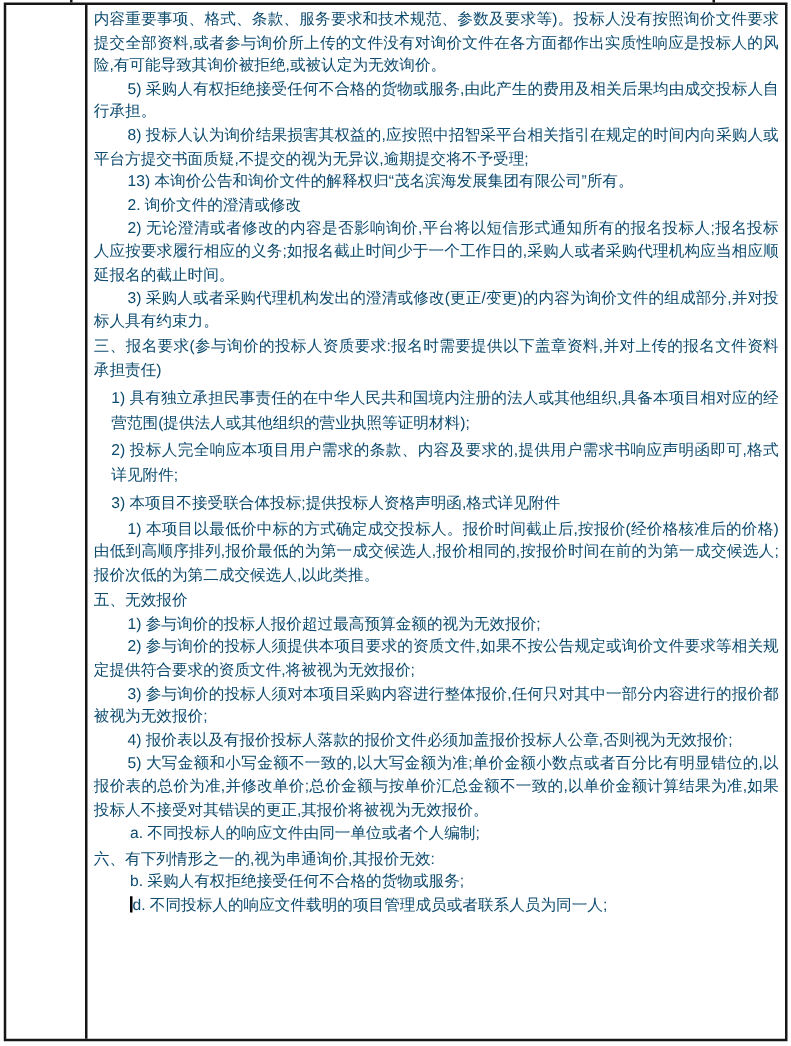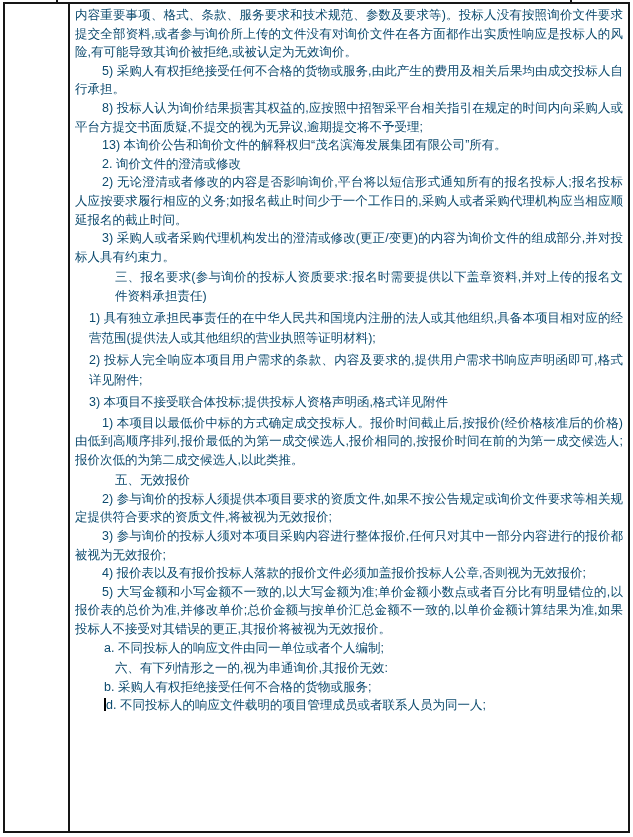--- a/index.html
+++ b/index.html
@@ -26,21 +26,21 @@
     flex: 1 1 auto;
     padding: 2px 5px 0 5px;
     color: #0c4a6e;
     font-size: 12.5px;
     overflow: hidden;
   }
 
   .para { margin: 0; text-align: justify; line-height: 18.6px; word-break: break-all; }
   .k-continuation { }
   .k-numbered { text-indent: 27px; }
-  .k-heading { margin-top: 2px; margin-left: 40px; }
+  .k-heading { margin-top: 2px; }
   .k-item { margin: 2px 0 2px 14px; line-height: 20px; }
   .k-letter { margin-left: 29px; }
 
   .text-cursor {
     display: inline-block;
     width: 2px; height: 13px;
     background: #000000;
     vertical-align: -2px;
     margin-right: 0px;
   }
@@ -67,20 +67,21 @@
         <p class="para k-numbered">13) 本询价公告和询价文件的解释权归“茂名滨海发展集团有限公司”所有。</p>
         <p class="para k-numbered">2. 询价文件的澄清或修改</p>
         <p class="para k-numbered">2) 无论澄清或者修改的内容是否影响询价,平台将以短信形式通知所有的报名投标人;报名投标人应按要求履行相应的义务;如报名截止时间少于一个工作日的,采购人或者采购代理机构应当相应顺延报名的截止时间。</p>
         <p class="para k-numbered">3) 采购人或者采购代理机构发出的澄清或修改(更正/变更)的内容为询价文件的组成部分,并对投标人具有约束力。</p>
         <p class="para k-heading">三、报名要求(参与询价的投标人资质要求:报名时需要提供以下盖章资料,并对上传的报名文件资料承担责任)</p>
         <p class="para k-item">1) 具有独立承担民事责任的在中华人民共和国境内注册的法人或其他组织,具备本项目相对应的经营范围(提供法人或其他组织的营业执照等证明材料);</p>
         <p class="para k-item">2) 投标人完全响应本项目用户需求的条款、内容及要求的,提供用户需求书响应声明函即可,格式详见附件;</p>
         <p class="para k-item">3) 本项目不接受联合体投标;提供投标人资格声明函,格式详见附件</p>
         <p class="para k-numbered">1) 本项目以最低价中标的方式确定成交投标人。报价时间截止后,按报价(经价格核准后的价格)由低到高顺序排列,报价最低的为第一成交候选人,报价相同的,按报价时间在前的为第一成交候选人;报价次低的为第二成交候选人,以此类推。</p>
         <p class="para k-heading">五、无效报价</p>
+        <p class="para k-numbered">1) 参与询价的投标人报价超过最高预算金额的视为无效报价;</p>
         <p class="para k-numbered">2) 参与询价的投标人须提供本项目要求的资质文件,如果不按公告规定或询价文件要求等相关规定提供符合要求的资质文件,将被视为无效报价;</p>
         <p class="para k-numbered">3) 参与询价的投标人须对本项目采购内容进行整体报价,任何只对其中一部分内容进行的报价都被视为无效报价;</p>
         <p class="para k-numbered">4) 报价表以及有报价投标人落款的报价文件必须加盖报价投标人公章,否则视为无效报价;</p>
         <p class="para k-numbered">5) 大写金额和小写金额不一致的,以大写金额为准;单价金额小数点或者百分比有明显错位的,以报价表的总价为准,并修改单价;总价金额与按单价汇总金额不一致的,以单价金额计算结果为准,如果投标人不接受对其错误的更正,其报价将被视为无效报价。</p>
         <p class="para k-letter">a. 不同投标人的响应文件由同一单位或者个人编制;</p>
         <p class="para k-heading">六、有下列情形之一的,视为串通询价,其报价无效:</p>
         <p class="para k-letter">b. 采购人有权拒绝接受任何不合格的货物或服务;</p>
         <p class="para k-letter"><span class="text-cursor"></span>d. 不同投标人的响应文件载明的项目管理成员或者联系人员为同一人;</p>
       </div>
   </div>

